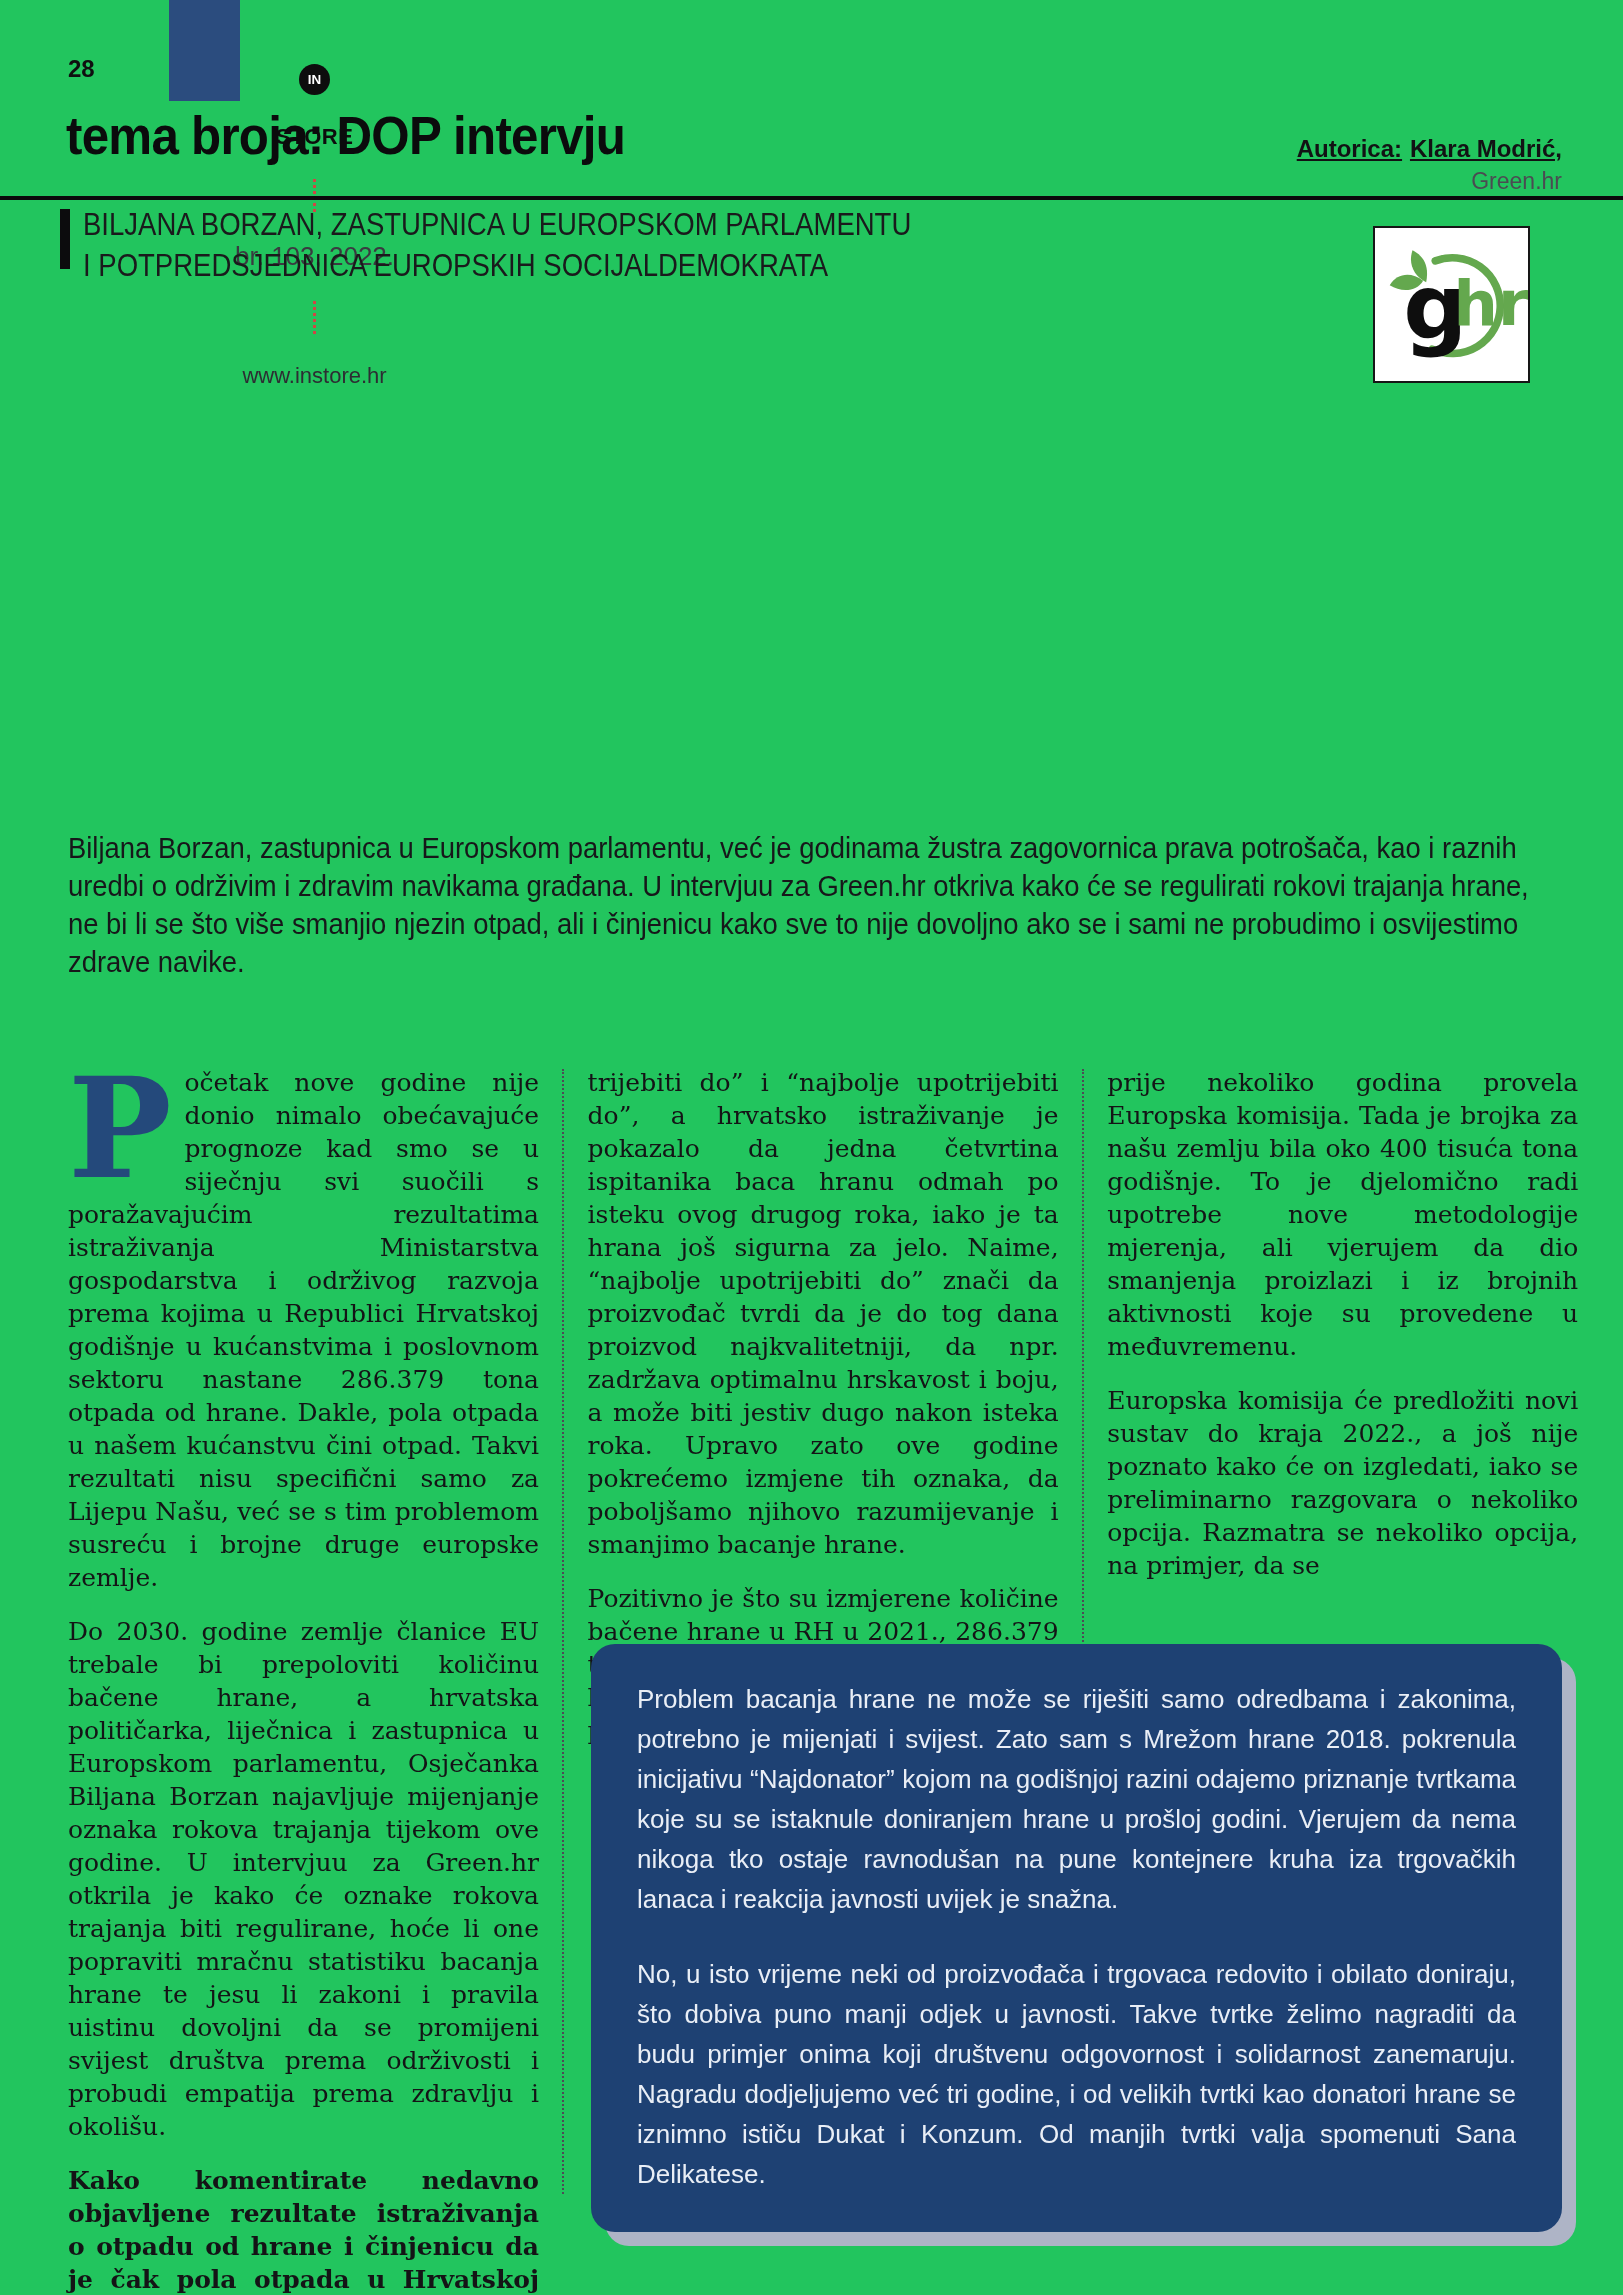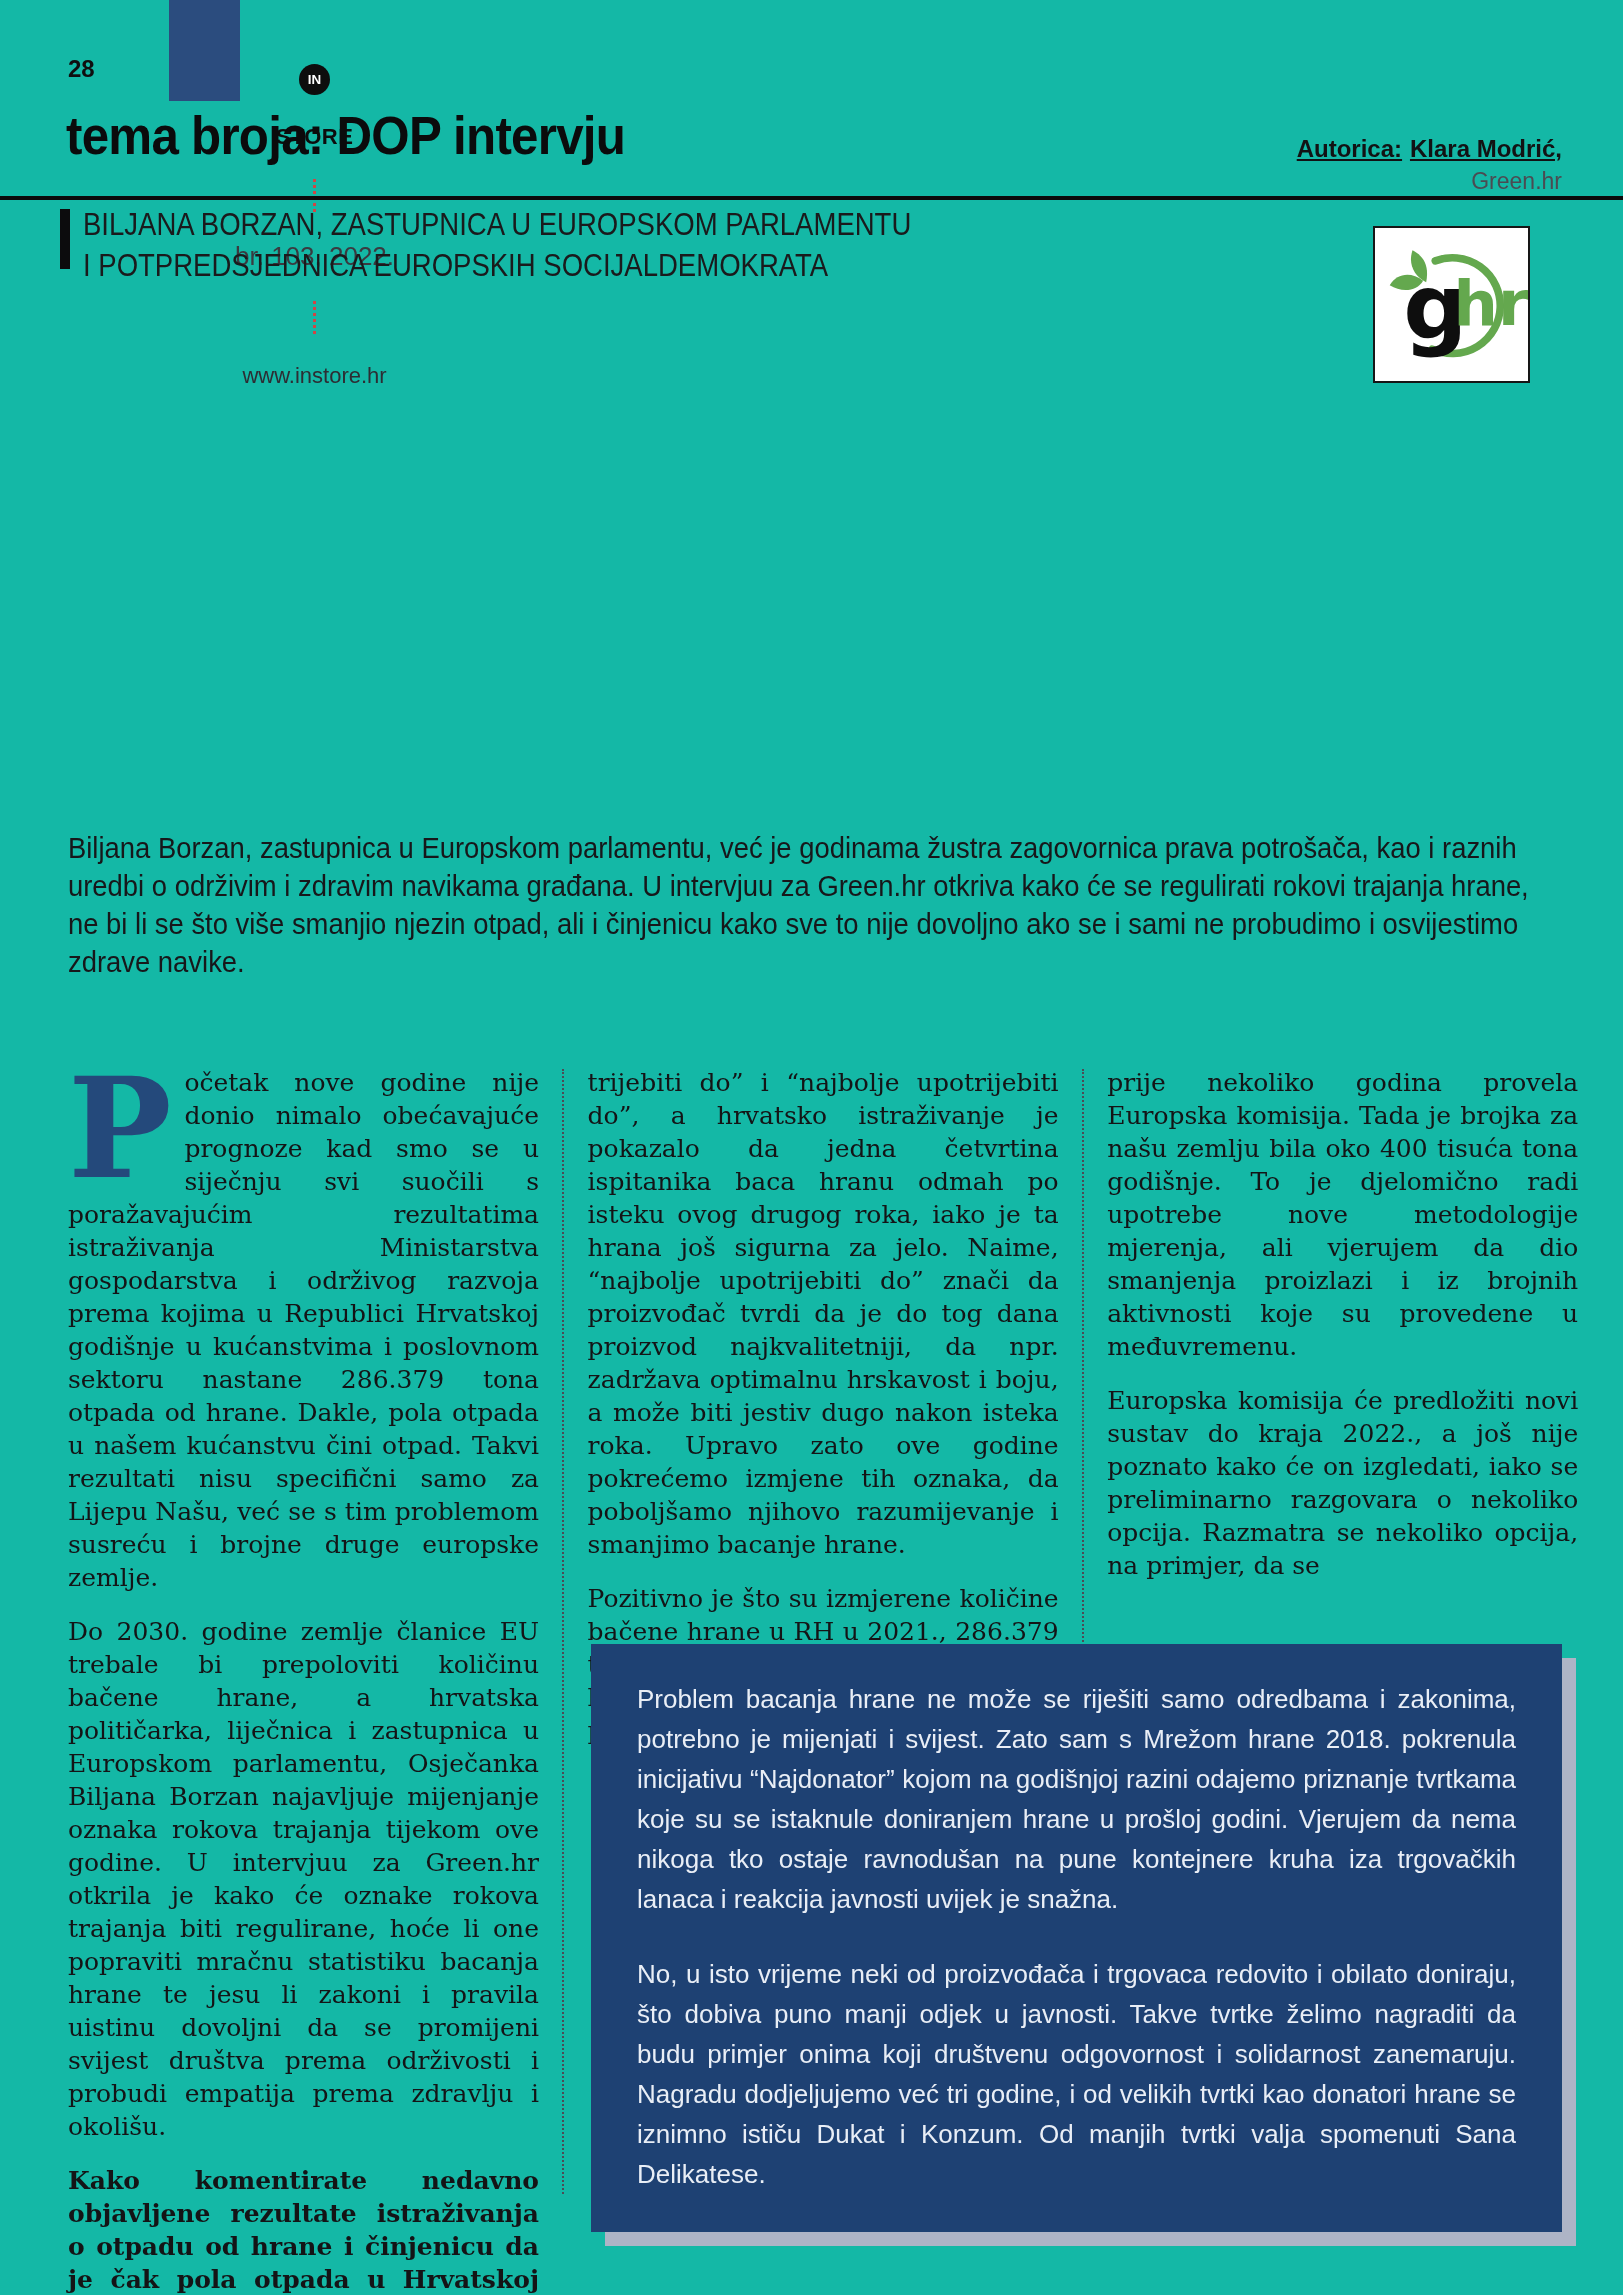--- a/index.html
+++ b/index.html
@@ -1,16 +1,16 @@
 <!DOCTYPE html>
 <html style="font-size:12.6px"><head>
 <meta charset="utf-8">
 <style>
   html,body{margin:0;padding:0;background:#b9bac2;}
-  #page{position:relative;width:1623px;height:2295px;background:#14b8a6;overflow:hidden;
+  #page{position:relative;width:1623px;height:2295px;background:#22c55e;overflow:hidden;
         font-family:"Liberation Sans",sans-serif;color:#141416;}
 
   
   .page-num{position:absolute;left:68px;top:55px;font-size:24px;font-weight:bold;color:#0f0f10;}
   .header-rect{position:absolute;left:169px;top:0;width:71px;height:101px;background:#2b4c7e;}
   .masthead{position:absolute;left:235px;top:64px;display:flex;align-items:center;gap:29px;flex-direction:column;}
   .in-circle{width:31px;height:31px;border-radius:50%;background:#0d0d0d;color:#ffffff;
              display:flex;align-items:center;justify-content:center;font-weight:bold;font-size:13.4px;flex:0 0 auto;}
   .store-word{font-size:22px;font-weight:800;color:#0d0d0d;letter-spacing:0.4px;}
   .header-sep{width:0;height:33px;border-left:3.1px dotted #cf4646;}
@@ -52,21 +52,21 @@
        text-align:justify;color:#141416;}
   .col p{margin:0 0 21px 0;}
   .col .q{font-weight:bold;}
   .divider{flex:0 0 auto;width:0;border-left:2.4px dotted #4c4c55;margin:3.1px 23.6px 0 23px;}
   .dropcap{float:left;font-family:"DejaVu Serif",serif;font-weight:bold;color:#24497b;
            font-size:138px;line-height:113px;padding:6.3px 12.6px 0 0;}
 
   
   .quote-box{position:absolute;left:591px;top:1644px;width:971px;box-sizing:border-box;
              background:#1e4173;color:#e9eef6;padding:35px 46px 38px 46px;z-index:5;
-             box-shadow:14px 14px 0 #aeb4c6;font-size:26px;line-height:40px;text-align:justify;}
+             box-shadow:14px 14px 0 #aeb4c6;font-size:26px;line-height:40px;text-align:justify;border-radius:24px;}
   .quote-box p{margin:0;}
   .quote-box p + p{margin-top:35px;}
 </style>
 </head>
 <body>
 
 <div id="page">
 
   <div class="page-num">28</div>
   <div class="header-rect"></div>

